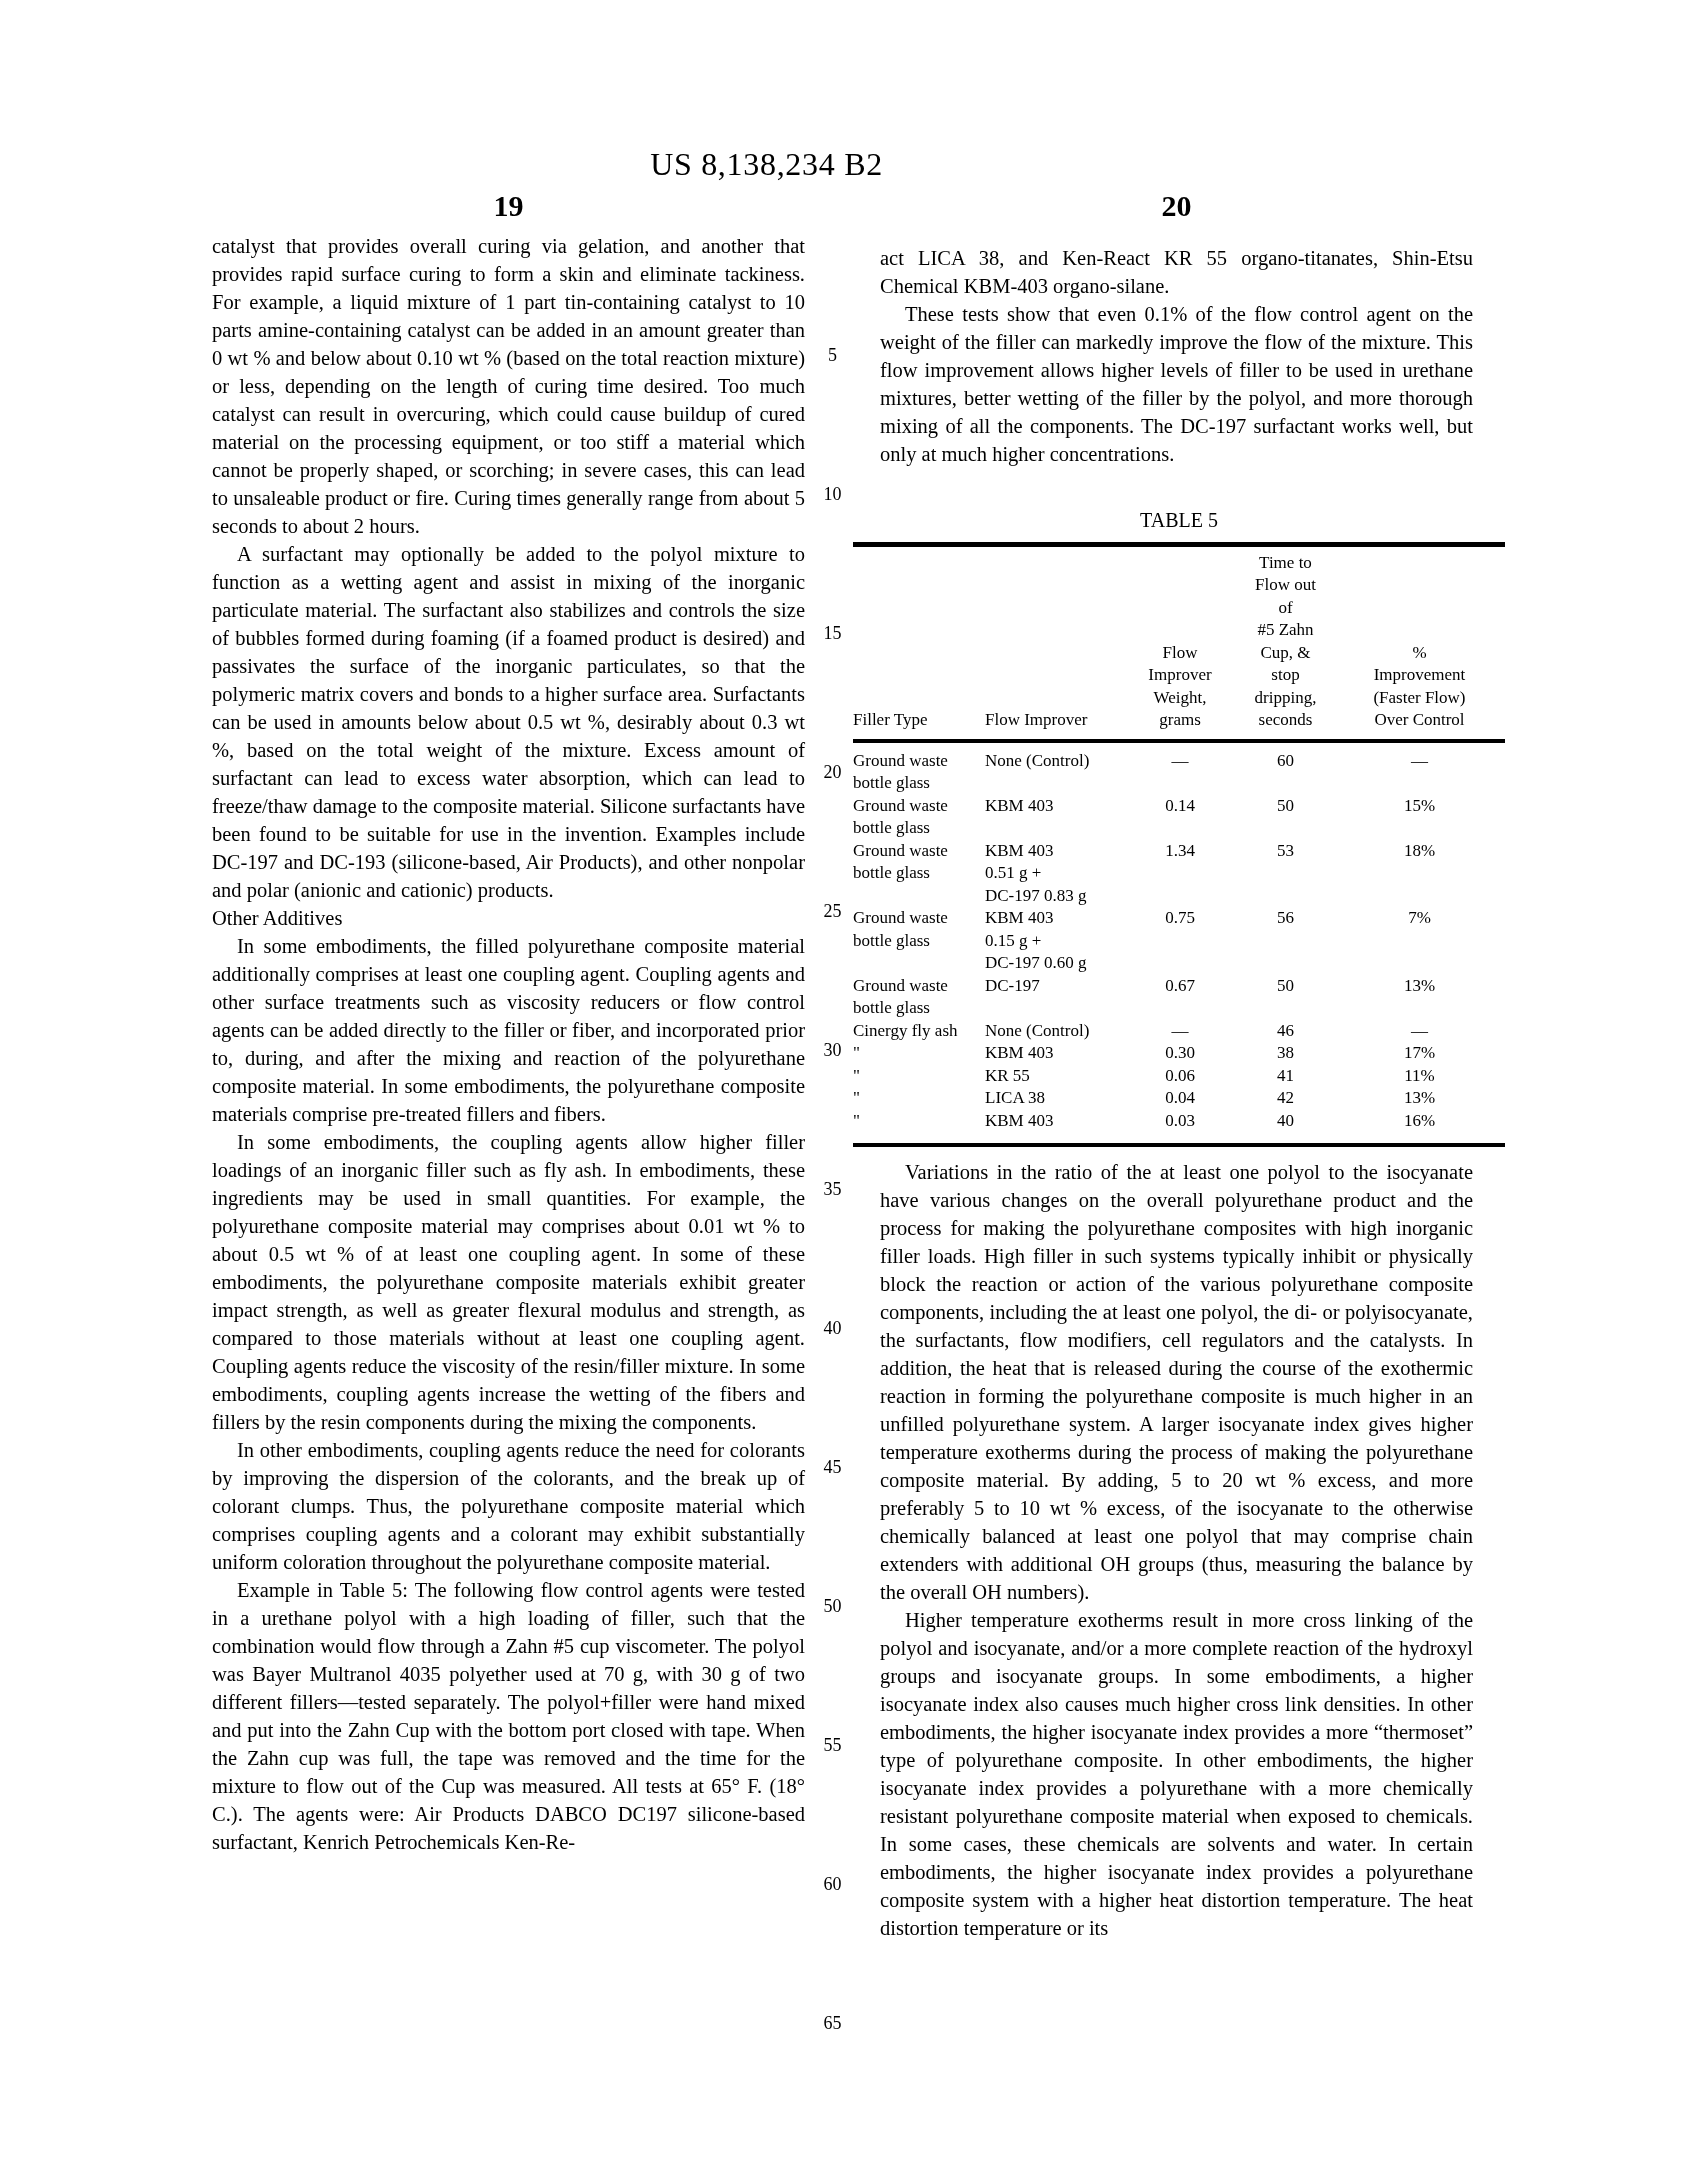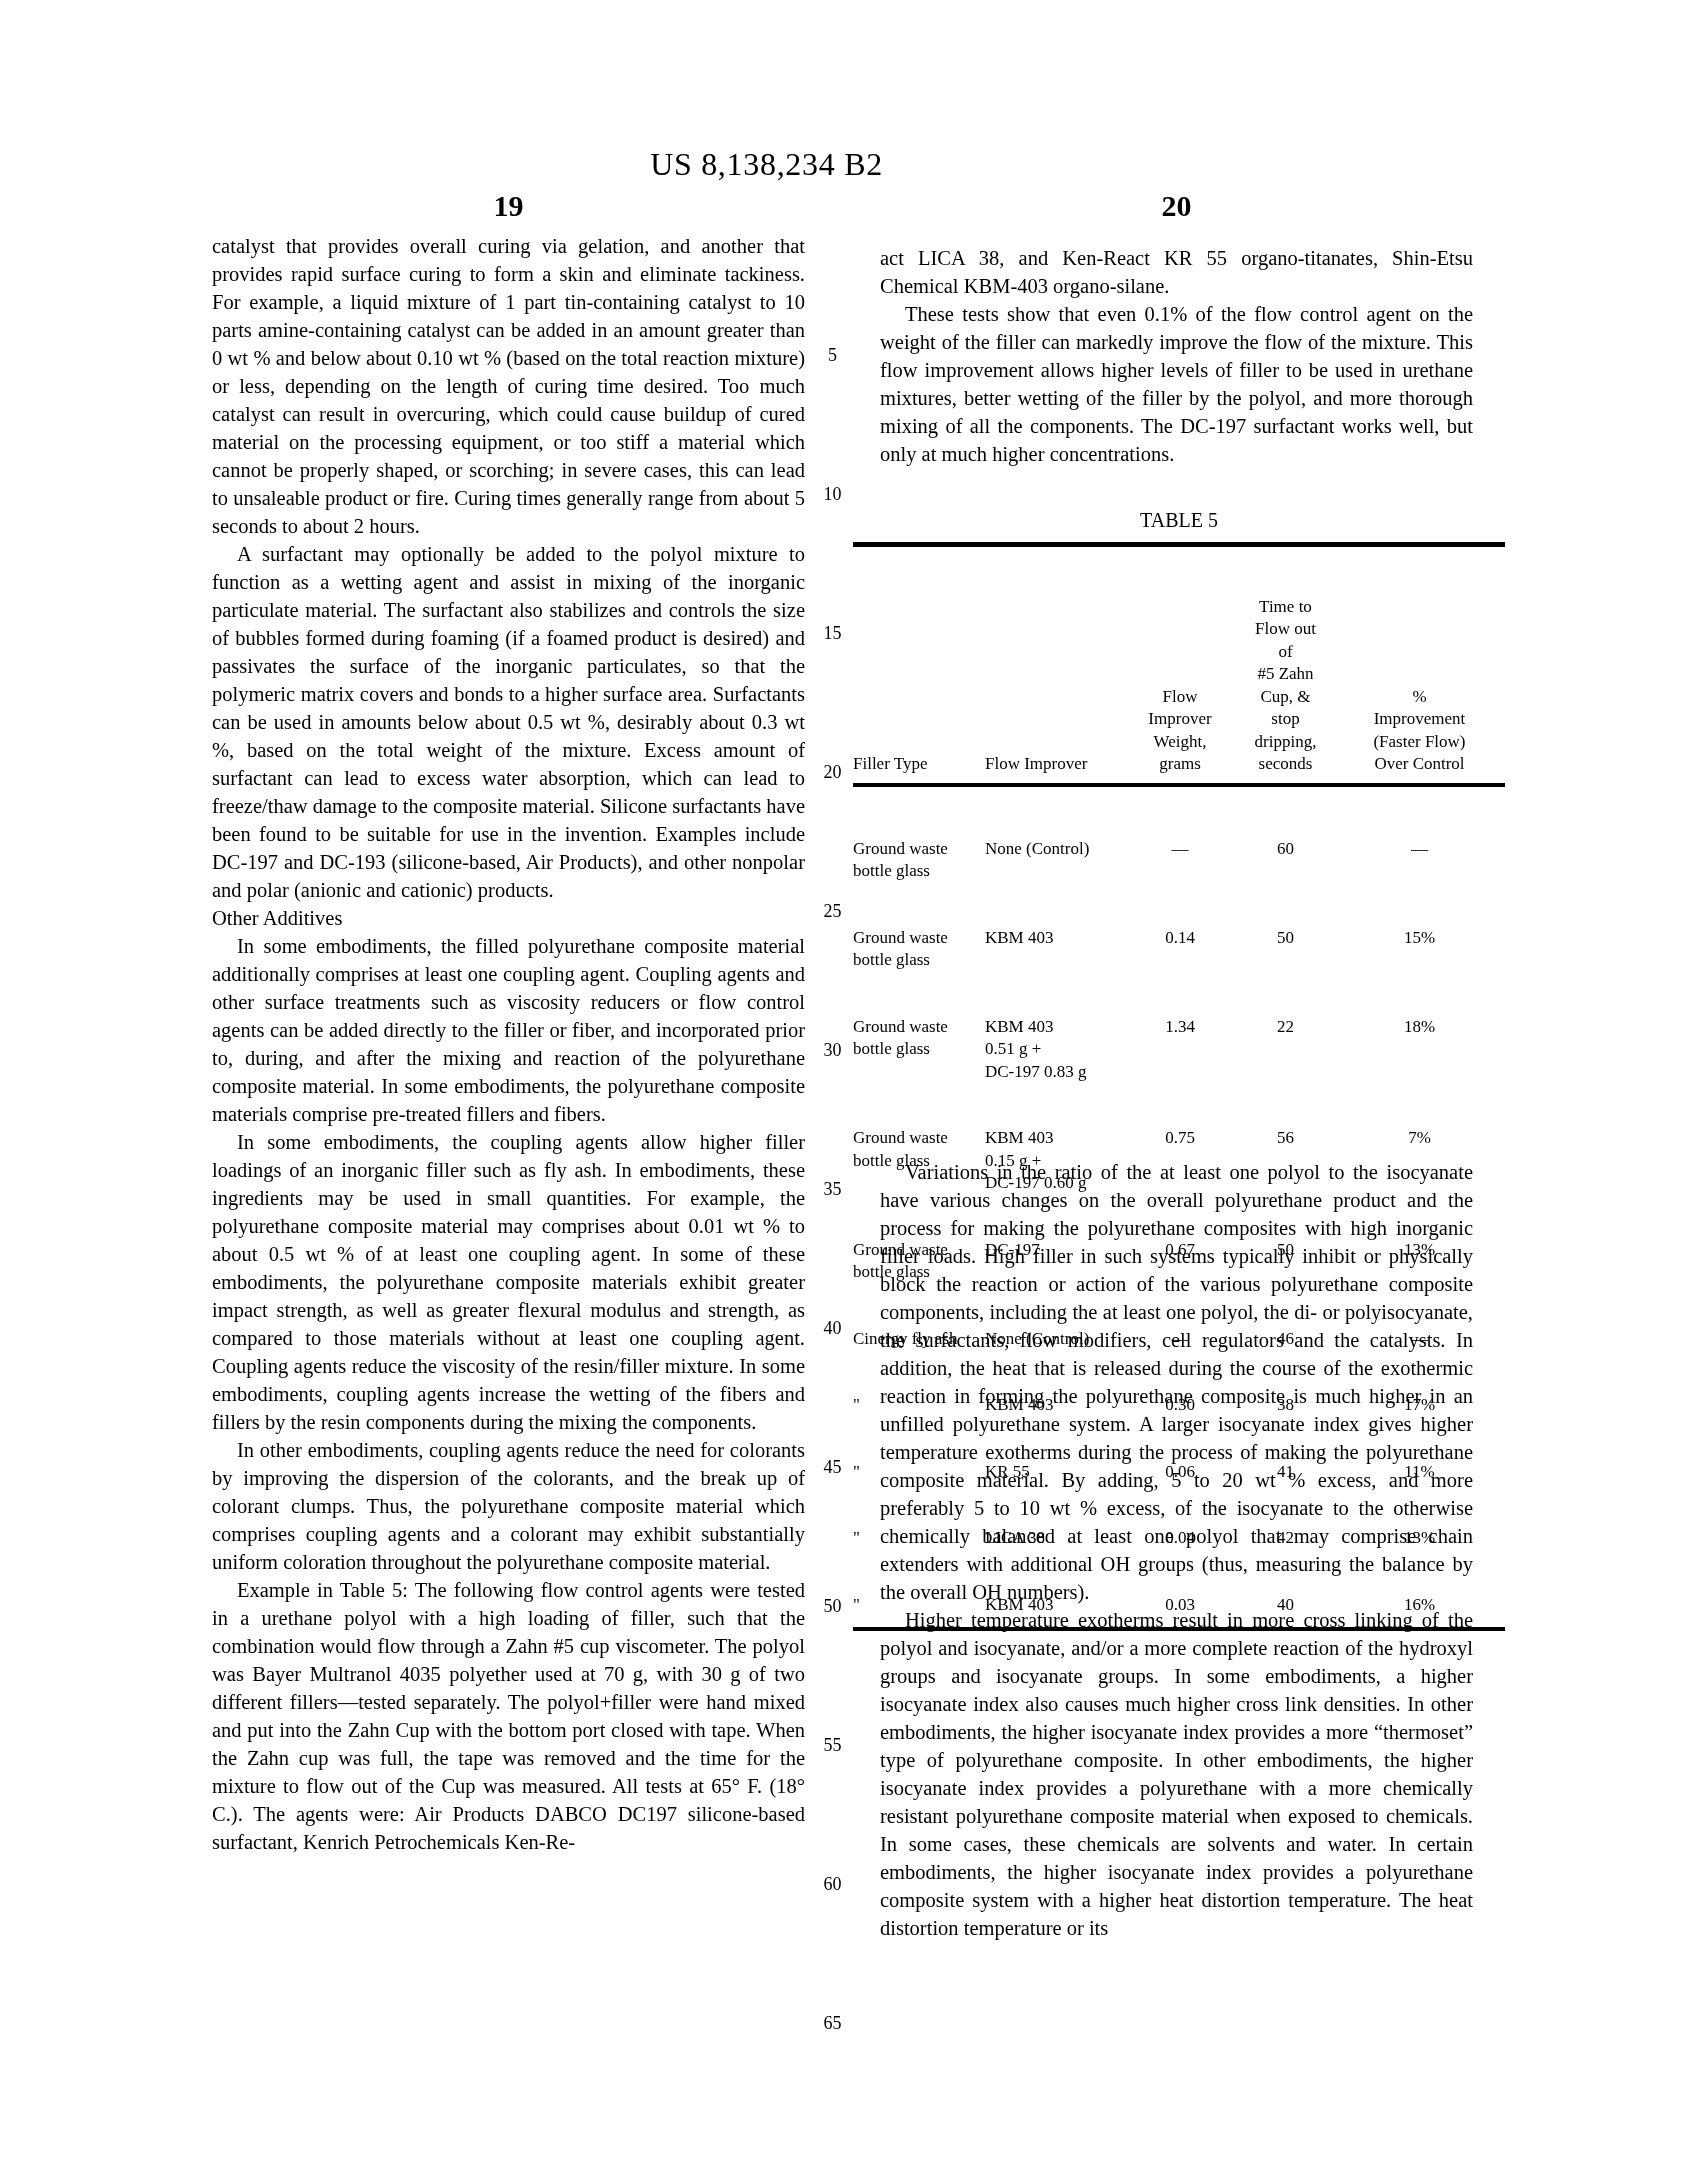--- a/index.html
+++ b/index.html
@@ -42,21 +42,21 @@
     font-size:17px; line-height:22.5px; text-align:left;
   }
   .table-title { text-align:center; font-size:20px; margin:0 0 10.6px 0; }
   .rule { height:4.6px; background:#000; }
   .thead, .trow {
     display:grid;
     grid-template-columns:132px 139px 112px 99px 169px;
   }
   .thead { align-items:end; padding:5.3px 0 6.6px 0; }
   .tbody { padding:6.6px 0 10.6px 0; }
-  .cell { white-space:pre-line;margin-top:44px; }
+  .cell { white-space:pre-line; }
   .cell.c2 { padding-right:4px; }
   .cell.c3, .cell.c4, .cell.c5 { text-align:center; }
 </style>
 </head>
 <body>
 
 <div>
 
   <div class="patent-number">US 8,138,234 B2</div>
   <div class="col-num left">19</div>
@@ -132,21 +132,21 @@
         <div class="cell c4">50</div>
         <div class="cell c5">15%</div>
       </div>
       <div class="trow">
         <div class="cell c1">Ground waste
 bottle glass</div>
         <div class="cell c2">KBM 403
 0.51 g +
 DC-197 0.83 g</div>
         <div class="cell c3">1.34</div>
-        <div class="cell c4">22</div>
+        <div class="cell c4">53</div>
         <div class="cell c5">18%</div>
       </div>
       <div class="trow">
         <div class="cell c1">Ground waste
 bottle glass</div>
         <div class="cell c2">KBM 403
 0.15 g +
 DC-197 0.60 g</div>
         <div class="cell c3">0.75</div>
         <div class="cell c4">56</div>

